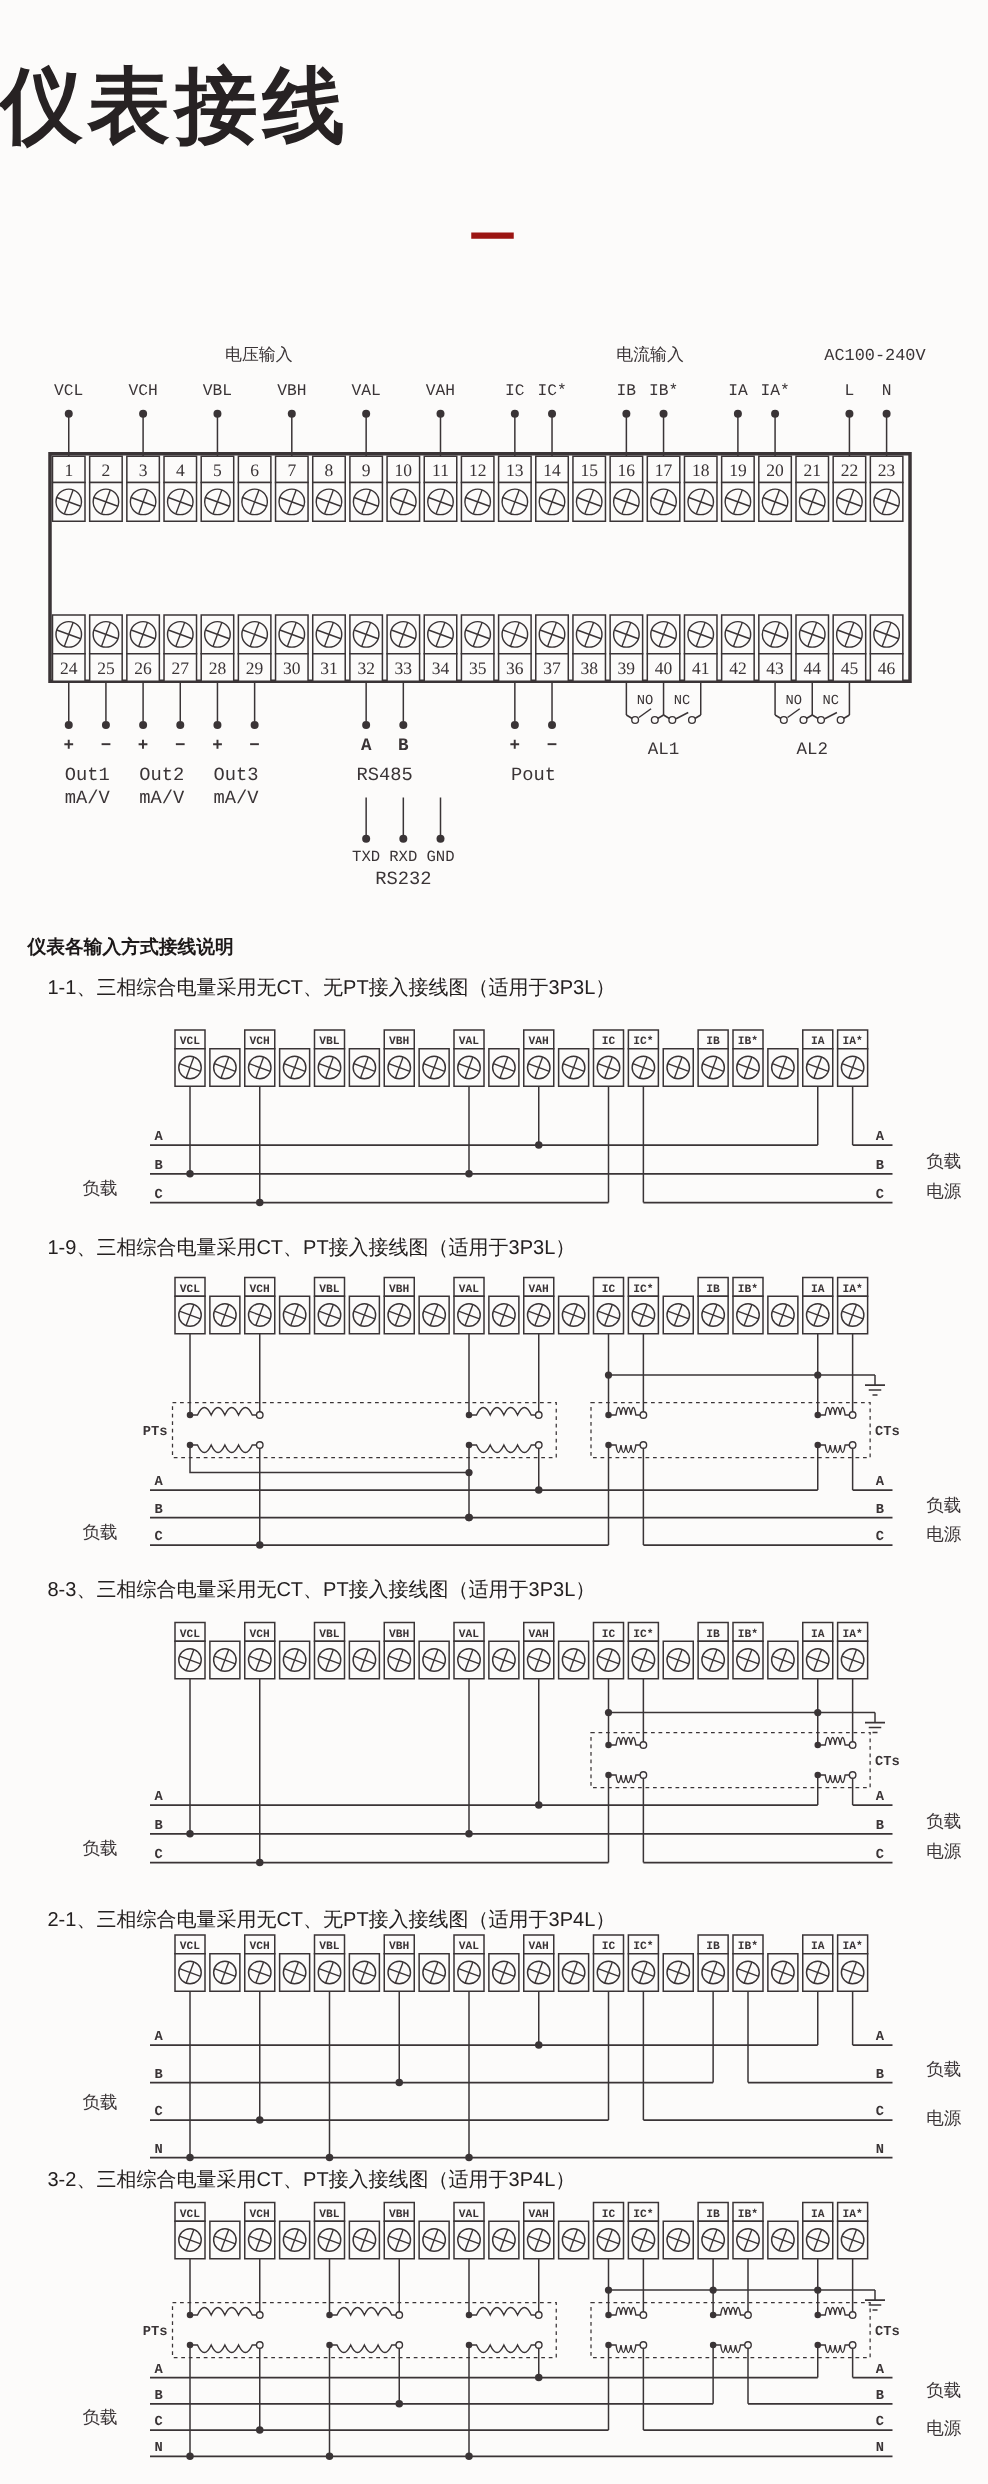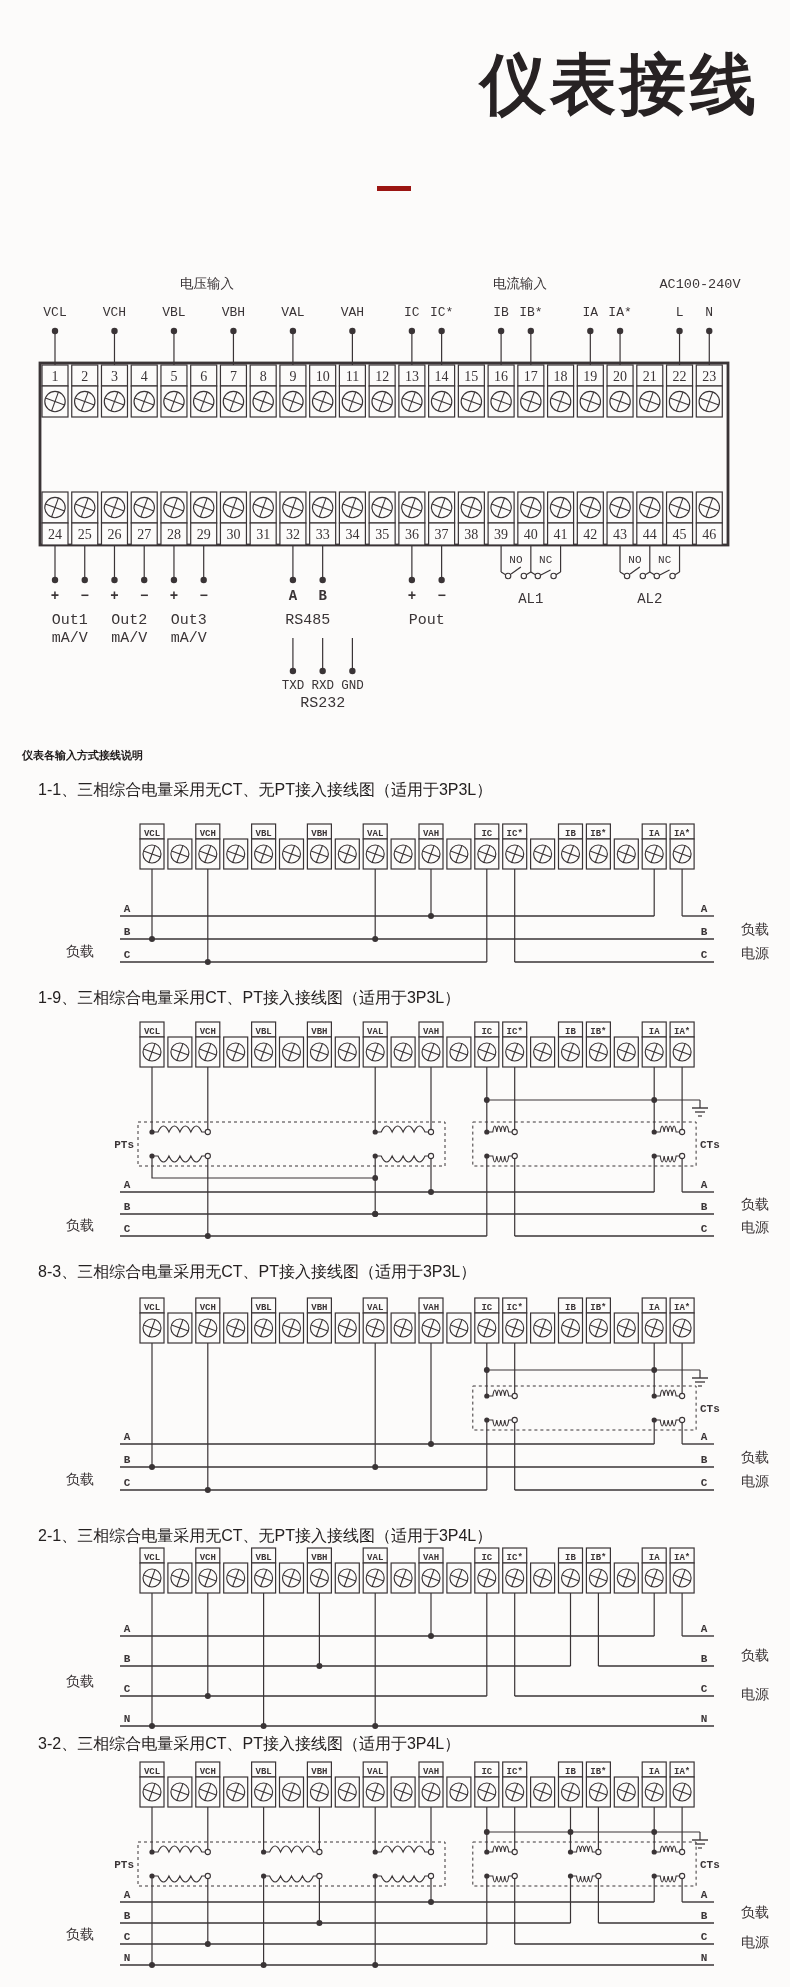--- a/index.html
+++ b/index.html
@@ -6,32 +6,32 @@
   body{
     position:relative;
     width:790px;height:1987px;
     background:#fcfbfa;
     font-family:"Liberation Sans",sans-serif;
     color:#2b2627;
     overflow:hidden;
   }
   .page-title{
     position:absolute;left:0;top:40px;width:760px;
-    text-align:right;
+    text-align:left;
     font-size:66px;font-weight:900;letter-spacing:4px;
     color:#272223;
     font-family:"Liberation Sans",sans-serif;
   }
   .divider{
     position:absolute;left:377px;top:186px;width:34px;height:5px;
     background:#9b1512;
   }
   .section-heading{
     position:absolute;left:22px;top:748px;
-    font-size:11px;font-weight:bold;color:#1d1919;
+    font-size:15px;font-weight:bold;color:#1d1919;
   }
   .diagram-title{
     position:absolute;left:38px;
     font-size:16px;color:#242020;
     white-space:nowrap;
   }
   svg{position:absolute;left:0;}
   text{user-select:none;}
 </style>
 </head>

